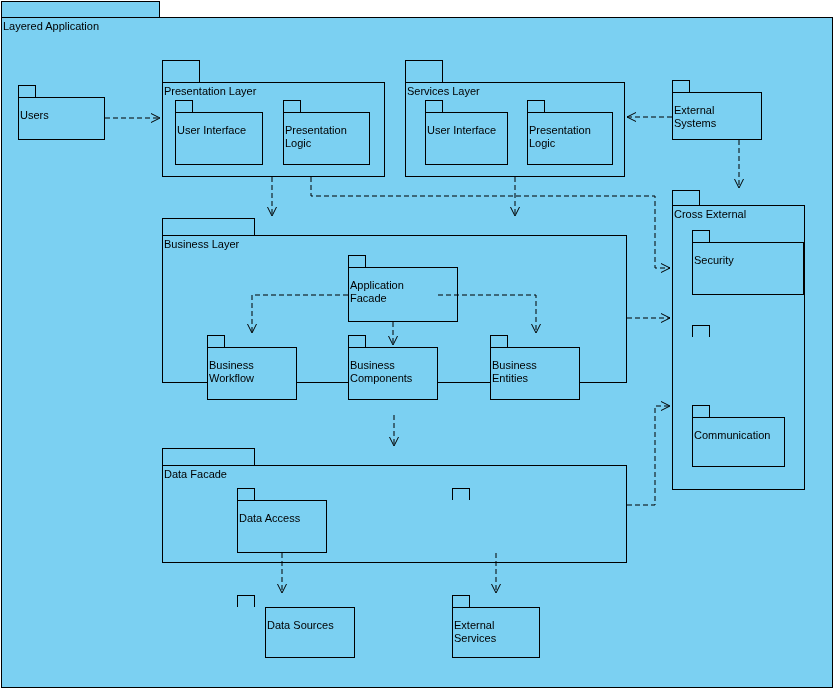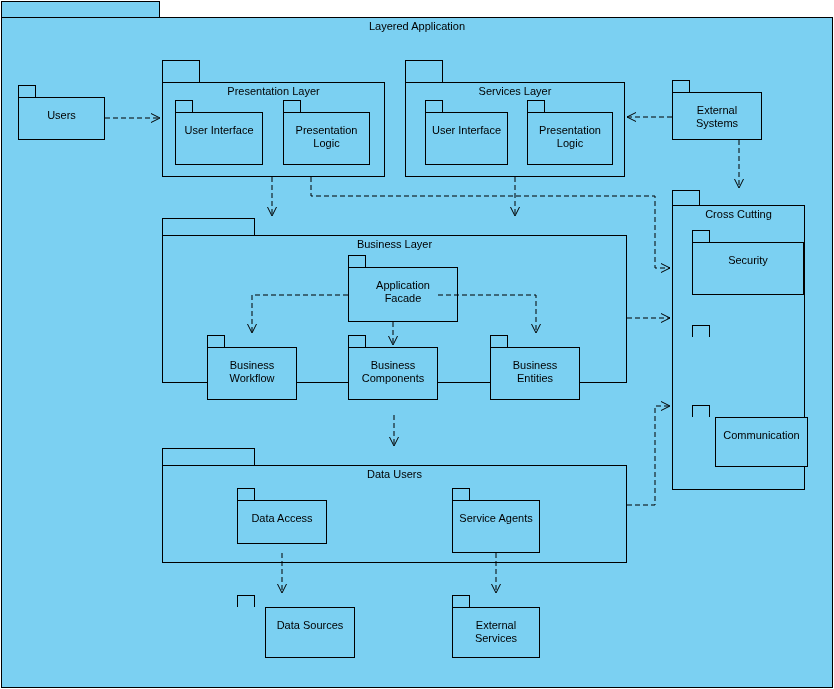--- a/index.html
+++ b/index.html
@@ -1,21 +1,21 @@
 <!DOCTYPE html>
 <html style="--fill: #7BD0F2; --line: #000000;"><head>
 <meta charset="utf-8">
 <style>
   *{box-sizing:border-box;margin:0;padding:0}
   html,body{background:#fff}
   body{font-family:"Liberation Sans",sans-serif;color:#000}
   #diagram{position:relative;width:834px;height:689px;background:#fff;overflow:hidden}
   .pkg-tab{position:absolute;background:var(--fill,#7BD0F2);border:1px solid var(--line,#000);border-bottom:none}
   .pkg-body{position:absolute;background:var(--fill,#7BD0F2);border:1px solid var(--line,#000)}
-  .pkg-label{position:absolute;left:1px;right:1px;text-align:center;font-size:11px;line-height:13px;white-space:pre-line}
+  .pkg-label{position:absolute;left:1px;right:1px;font-size:11px;line-height:13px;white-space:pre-line}
   .pkg-label.top{top:2px}
   .pkg-label.middle{top:11px}
   .outer-tab{left:1px;top:1px;width:159px;height:16px}
   .outer-body{left:1px;top:17px;width:832px;height:671px}
   .outer-title{top:6px}
   #nodes,#connectors{position:absolute;left:0;top:0;width:834px;height:689px}
   .conn-line{fill:none;stroke:var(--line,#000);stroke-width:1;stroke-dasharray:5 3}
   .conn-head{fill:none;stroke:var(--line,#000);stroke-width:1}
 </style>
 </head>
@@ -57,29 +57,29 @@
         <div class="pkg-label middle">Presentation
 Logic</div>
       </div>
       <div class="pkg-tab" style="left: 672px; top: 80px; width: 18px; height: 12px;"></div>
       <div class="pkg-body" style="left: 672px; top: 92px; width: 90px; height: 48px;">
         <div class="pkg-label middle">External
 Systems</div>
       </div>
       <div class="pkg-tab" style="left: 672px; top: 190px; width: 28px; height: 15px;"></div>
       <div class="pkg-body" style="left: 672px; top: 205px; width: 133px; height: 285px;">
-        <div class="pkg-label top">Cross Cutting</div>
+        <div class="pkg-label top">Cross External</div>
       </div>
       <div class="pkg-tab" style="left: 692px; top: 230px; width: 18px; height: 12px;"></div>
       <div class="pkg-body" style="left: 692px; top: 242px; width: 112px; height: 53px;">
         <div class="pkg-label middle">Security</div>
       </div>
       <div class="pkg-tab" style="left: 692px; top: 325px; width: 18px; height: 12px;"></div>
       <div class="pkg-tab" style="left: 692px; top: 405px; width: 18px; height: 12px;"></div>
-      <div class="pkg-body" style="left: 715px; top: 417px; width: 93px; height: 50px;">
+      <div class="pkg-body" style="left: 692px; top: 417px; width: 93px; height: 50px;">
         <div class="pkg-label middle">Communication</div>
       </div>
       <div class="pkg-tab" style="left: 162px; top: 218px; width: 93px; height: 17px;"></div>
       <div class="pkg-body" style="left: 162px; top: 235px; width: 465px; height: 148px;">
         <div class="pkg-label top">Business Layer</div>
       </div>
       <div class="pkg-tab" style="left: 348px; top: 255px; width: 18px; height: 12px;"></div>
       <div class="pkg-body" style="left: 348px; top: 267px; width: 110px; height: 55px;">
         <div class="pkg-label middle">Application
 Facade</div>
@@ -94,30 +94,27 @@
         <div class="pkg-label middle">Business
 Components</div>
       </div>
       <div class="pkg-tab" style="left: 490px; top: 335px; width: 18px; height: 12px;"></div>
       <div class="pkg-body" style="left: 490px; top: 347px; width: 90px; height: 53px;">
         <div class="pkg-label middle">Business
 Entities</div>
       </div>
       <div class="pkg-tab" style="left: 162px; top: 448px; width: 93px; height: 17px;"></div>
       <div class="pkg-body" style="left: 162px; top: 465px; width: 465px; height: 98px;">
-        <div class="pkg-label top">Data Users</div>
+        <div class="pkg-label top">Data Facade</div>
       </div>
       <div class="pkg-tab" style="left: 237px; top: 488px; width: 18px; height: 12px;"></div>
-      <div class="pkg-body" style="left: 237px; top: 500px; width: 90px; height: 44px;">
+      <div class="pkg-body" style="left: 237px; top: 500px; width: 90px; height: 53px;">
         <div class="pkg-label middle">Data Access</div>
       </div>
       <div class="pkg-tab" style="left: 452px; top: 488px; width: 18px; height: 12px;"></div>
-      <div class="pkg-body" style="left: 452px; top: 500px; width: 88px; height: 53px;">
-        <div class="pkg-label middle">Service Agents</div>
-      </div>
       <div class="pkg-tab" style="left: 237px; top: 595px; width: 18px; height: 12px;"></div>
       <div class="pkg-body" style="left: 237px; top: 607px; width: 90px; height: 51px; margin-left: 28px;">
         <div class="pkg-label middle">Data Sources</div>
       </div>
       <div class="pkg-tab" style="left: 452px; top: 595px; width: 18px; height: 12px;"></div>
       <div class="pkg-body" style="left: 452px; top: 607px; width: 88px; height: 51px;">
         <div class="pkg-label middle">External
 Services</div>
       </div>
     </div>

